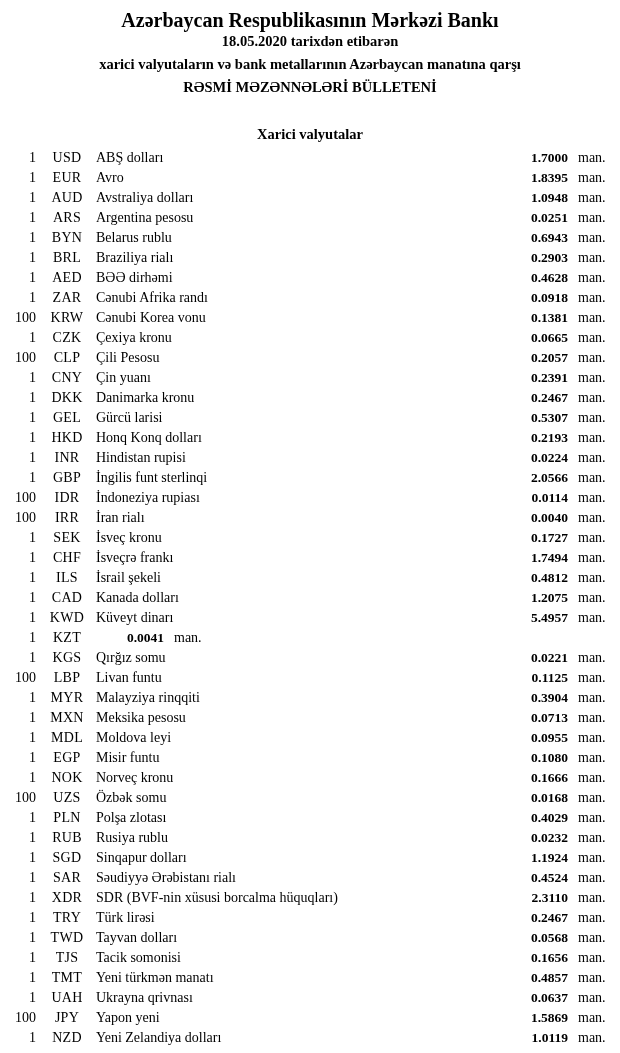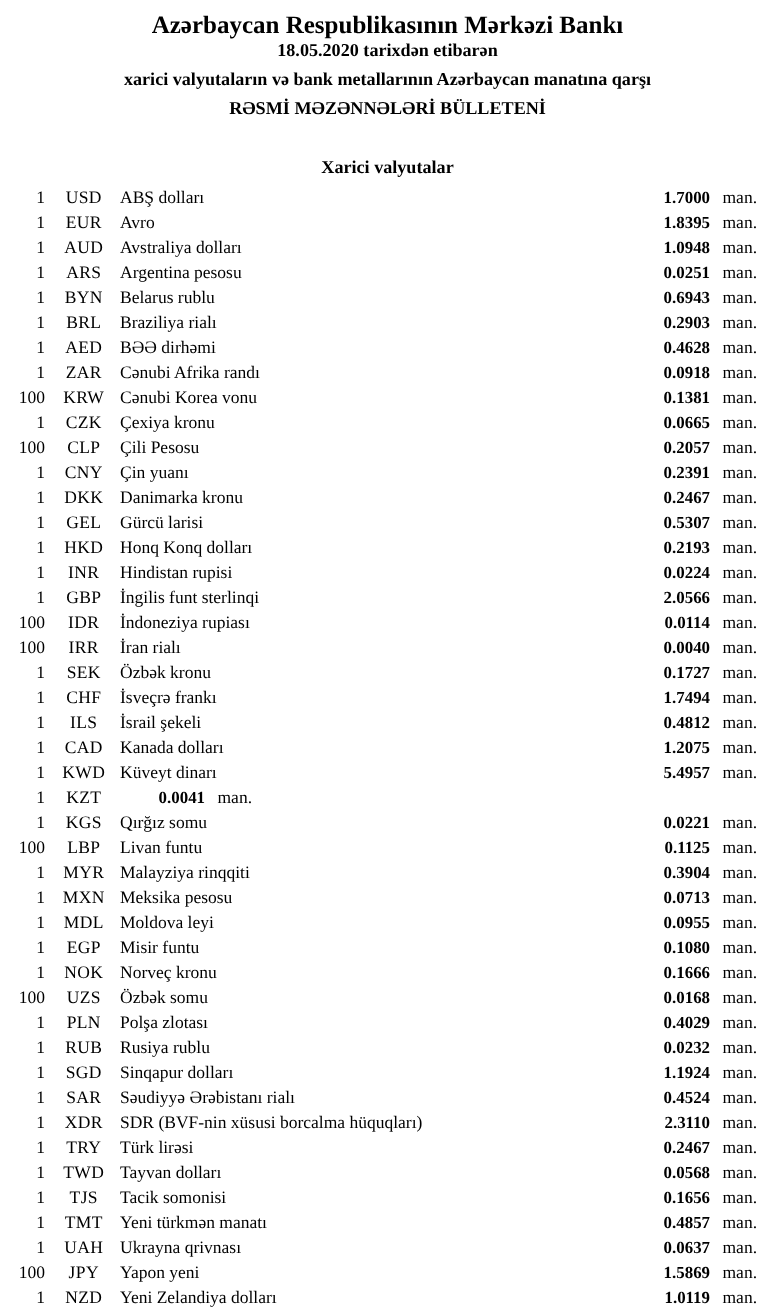--- a/index.html
+++ b/index.html
@@ -240,21 +240,21 @@
       <span class="qty">100</span>
       <span class="code">IRR</span>
       <span class="name">İran rialı</span>
       <span class="rate">0.0040</span>
       <span class="unit">man.</span>
     </div>
 
     <div class="row">
       <span class="qty">1</span>
       <span class="code">SEK</span>
-      <span class="name">Özbək kronu</span>
+      <span class="name">İsveç kronu</span>
       <span class="rate">0.1727</span>
       <span class="unit">man.</span>
     </div>
 
     <div class="row">
       <span class="qty">1</span>
       <span class="code">CHF</span>
       <span class="name">İsveçrə frankı</span>
       <span class="rate">1.7494</span>
       <span class="unit">man.</span>

